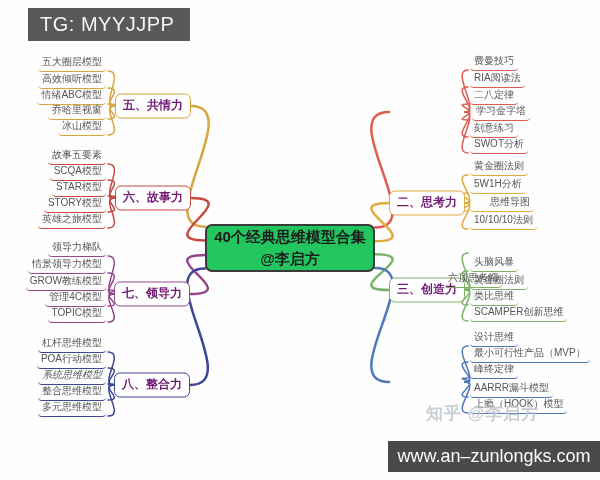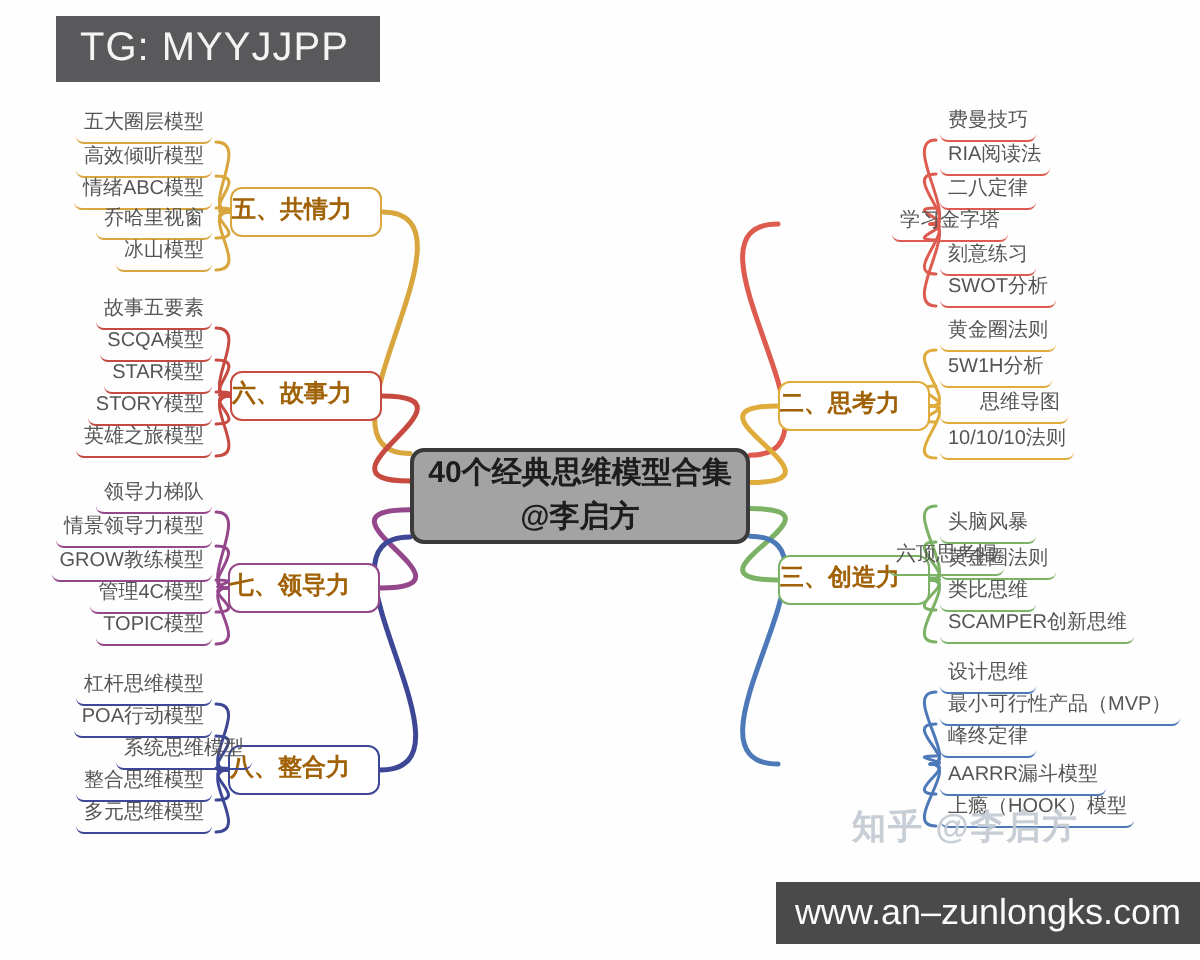--- a/index.html
+++ b/index.html
@@ -18,29 +18,29 @@
   }
   .footer-bar span{font-size:18px;}
   .watermark{
     position:absolute;left:426px;top:402px;font-size:17px;color:#c3c9d2;
     letter-spacing:1px;z-index:6;font-weight:bold;opacity:.9;
   }
   #edges{position:absolute;left:0;top:0;z-index:1;}
   #nodes{position:absolute;left:0;top:0;width:600px;height:480px;z-index:2;}
   .central{
     position:absolute;left:205px;top:224px;width:170px;height:48px;
-    border:2px solid #3a3a3a;border-radius:7px;background:#a3a3a3;
+    border:2px solid #3a3a3a;border-radius:7px;background:#22c55e;
     display:flex;align-items:center;justify-content:center;text-align:center;
     font-size:15px;font-weight:bold;color:#1d1d1d;line-height:22px;z-index:3;
     box-sizing:border-box;padding:0 6px;
   }
   .topic{
     position:absolute;width:76px;height:25px;background:#fff;
     border:1.5px solid #888;border-radius:6px;box-sizing:border-box;
-    font-size:12px;font-weight:bold;color:#a16207;text-align:left;line-height:21px;
+    font-size:12px;font-weight:bold;color:#701a75;text-align:center;line-height:21px;
     transform:translate(-50%,-50%);white-space:nowrap;z-index:3;
   }
   .leaf{
     position:absolute;font-size:10px;color:#555;white-space:nowrap;
     padding:0 4px 3px 4px;border-bottom:1.6px solid #888;line-height:12px;z-index:3;
     border-radius:0 0 4px 4px;
   }
   .leaf.left{text-align:center;}
 </style>
 </head>
@@ -94,21 +94,21 @@
       <path d="M 114,385 C 98,385 126,352 108,352" stroke="#3e4796" stroke-width="1.5" fill="none" stroke-linecap="round"></path>
       <path d="M 114,385 C 98,385 126,368 108,368" stroke="#3e4796" stroke-width="1.5" fill="none" stroke-linecap="round"></path>
       <path d="M 114,385 C 98,385 126,384 108,384" stroke="#3e4796" stroke-width="1.5" fill="none" stroke-linecap="round"></path>
       <path d="M 114,385 C 98,385 126,400 108,400" stroke="#3e4796" stroke-width="1.5" fill="none" stroke-linecap="round"></path>
       <path d="M 114,385 C 98,385 126,416 108,416" stroke="#3e4796" stroke-width="1.5" fill="none" stroke-linecap="round"></path>
     </svg>
   <div id="nodes">
       <div class="leaf right" style="left: 470px; top: 55px; border-bottom-color: rgb(222, 91, 79);">费曼技巧</div>
       <div class="leaf right" style="left: 470px; top: 72px; border-bottom-color: rgb(222, 91, 79);">RIA阅读法</div>
       <div class="leaf right" style="left: 470px; top: 89px; border-bottom-color: rgb(222, 91, 79);">二八定律</div>
-      <div class="leaf right" style="left: 446px; top: 105px; border-bottom-color: rgb(222, 91, 79);">学习金字塔</div>
+      <div class="leaf right" style="left: 472px; top: 105px; border-bottom-color: rgb(222, 91, 79);">学习金字塔</div>
       <div class="leaf right" style="left: 470px; top: 122px; border-bottom-color: rgb(222, 91, 79);">刻意练习</div>
       <div class="leaf right" style="left: 470px; top: 138px; border-bottom-color: rgb(222, 91, 79);">SWOT分析</div>
       <div class="topic" style="left: 427px; top: 203px; border-color: rgb(223, 172, 60);">二、思考力</div>
       <div class="leaf right" style="left: 470px; top: 160px; border-bottom-color: rgb(223, 172, 60);">黄金圈法则</div>
       <div class="leaf right" style="left: 470px; top: 178px; border-bottom-color: rgb(223, 172, 60);">5W1H分析</div>
       <div class="leaf right" style="left: 470px; top: 196px; border-bottom-color: rgb(223, 172, 60); padding-left: 20px;">思维导图</div>
       <div class="leaf right" style="left: 470px; top: 214px; border-bottom-color: rgb(223, 172, 60);">10/10/10法则</div>
       <div class="topic" style="left: 427px; top: 290px; border-color: rgb(124, 178, 102);">三、创造力</div>
       <div class="leaf right" style="left: 444px; top: 238px; border-bottom-color: rgb(124, 178, 102); margin-top: 34px;">六顶思考帽</div>
       <div class="leaf right" style="left: 470px; top: 256px; border-bottom-color: rgb(124, 178, 102);">头脑风暴</div>
@@ -134,21 +134,21 @@
       <div class="leaf left" style="right: 494px; top: 213px; border-bottom-color: rgb(199, 74, 64);">英雄之旅模型</div>
       <div class="topic" style="left: 152px; top: 294px; border-color: rgb(149, 71, 140);">七、领导力</div>
       <div class="leaf left" style="right: 494px; top: 241px; border-bottom-color: rgb(149, 71, 140);">领导力梯队</div>
       <div class="leaf left" style="right: 494px; top: 275px; border-bottom-color: rgb(149, 71, 140);">GROW教练模型</div>
       <div class="leaf left" style="right: 494px; top: 258px; border-bottom-color: rgb(149, 71, 140);">情景领导力模型</div>
       <div class="leaf left" style="right: 494px; top: 291px; border-bottom-color: rgb(149, 71, 140);">管理4C模型</div>
       <div class="leaf left" style="right: 494px; top: 307px; border-bottom-color: rgb(149, 71, 140);">TOPIC模型</div>
       <div class="topic" style="left: 152px; top: 385px; border-color: rgb(62, 71, 150);">八、整合力</div>
       <div class="leaf left" style="right: 494px; top: 337px; border-bottom-color: rgb(62, 71, 150);">杠杆思维模型</div>
       <div class="leaf left" style="right: 494px; top: 353px; border-bottom-color: rgb(62, 71, 150);">POA行动模型</div>
-      <div class="leaf left" style="right: 474px; top: 369px; border-bottom-color: rgb(62, 71, 150);">系统思维模型</div>
+      <div class="leaf left" style="right: 494px; top: 369px; border-bottom-color: rgb(62, 71, 150); font-style: italic;">系统思维模型</div>
       <div class="leaf left" style="right: 494px; top: 385px; border-bottom-color: rgb(62, 71, 150);">整合思维模型</div>
       <div class="leaf left" style="right: 494px; top: 401px; border-bottom-color: rgb(62, 71, 150);">多元思维模型</div>
     </div>
 
   <div class="central">40个经典思维模型合集@李启方</div>
 
   <div class="badge">TG: MYYJJPP</div>
 
   <div class="watermark">知乎 @李启方</div>
 

